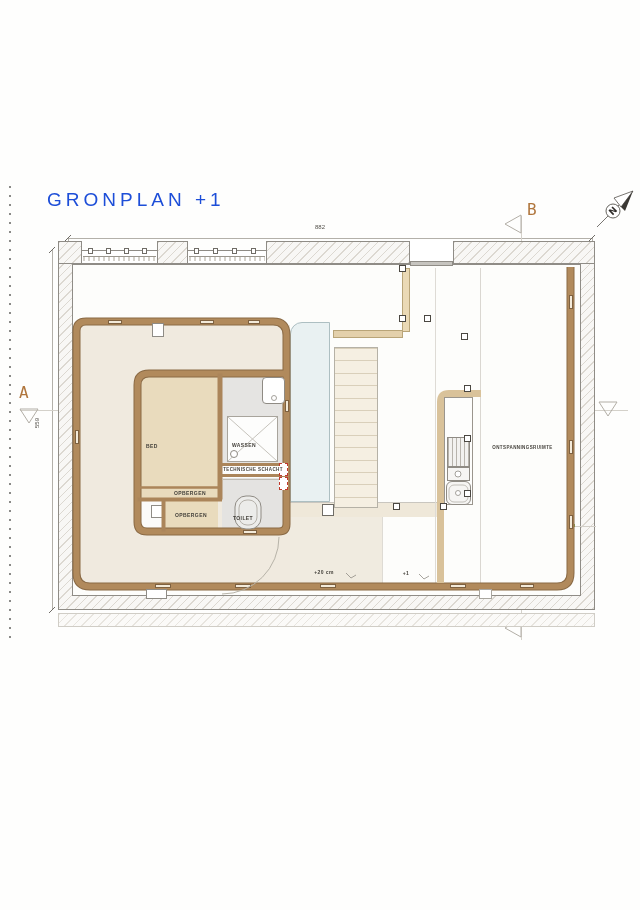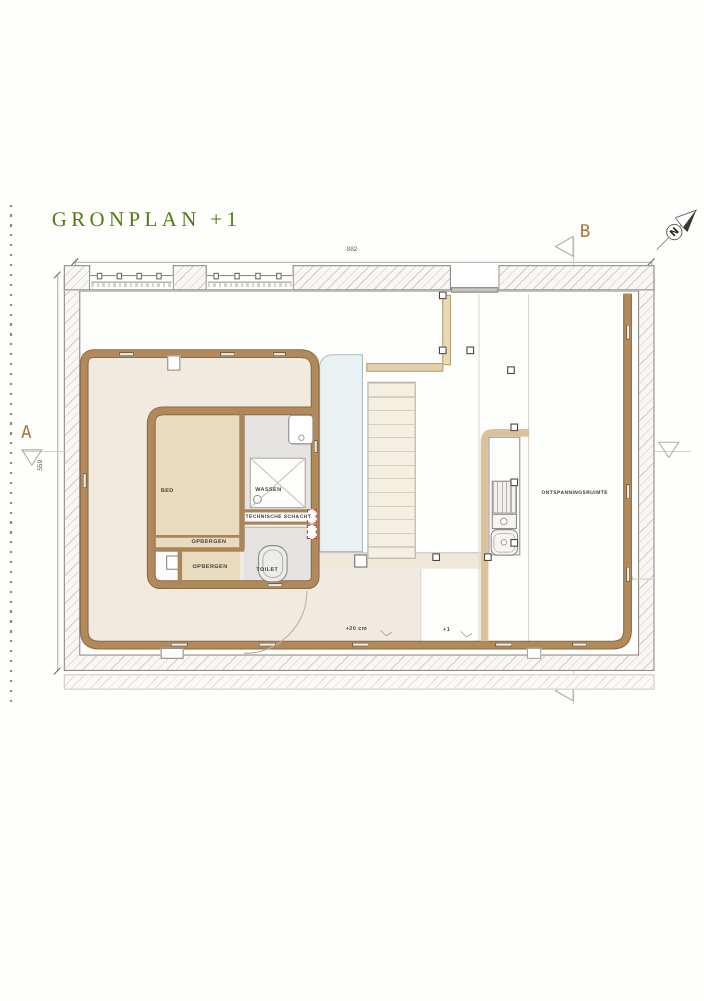--- a/index.html
+++ b/index.html
@@ -7,21 +7,21 @@
         font-family:"Liberation Sans",sans-serif;color:#45423c;}
   .abs{position:absolute;}
   
   .hatch{background-color:#f8f7f5;
          background-image:repeating-linear-gradient(135deg,#dcd8d1 0,#dcd8d1 1px,transparent 1px,transparent 6px);
          border:1px solid #8f8c86;box-sizing:border-box;}
   .hatch-light{background-color:#fbfaf8;
          background-image:repeating-linear-gradient(135deg,#e8e5df 0,#e8e5df 1px,transparent 1px,transparent 6px);
          border:1px solid #d0cdc6;box-sizing:border-box;}
   .inner{background:#fdfdfb;border:1px solid #8f8c86;box-sizing:border-box;}
-  .titletxt{font-family:Liberation Serif, serif;font-size:19px;letter-spacing:4px;color:#4d7c0f;}
+  .titletxt{font-family:Liberation Sans, sans-serif;font-size:19px;letter-spacing:4px;color:#1d4ed8;}
   .seclet{font-family:"DejaVu Sans Mono",monospace;font-size:16px;color:#b0763d;}
   .dimtxt{font-size:6px;color:#55524c;text-align:center;}
   .lbl{font-size:5px;font-weight:700;color:#45423c;letter-spacing:.4px;text-align:center;white-space:nowrap;}
   .lbl-sm{font-size:4.5px;}
   .mull{position:absolute;top:-3px;width:5px;height:6px;background:#fff;border:1px solid #6f6c66;box-sizing:border-box;}
   .window{background:#fff;border-top:1px solid #8f8c86;border-bottom:1px solid #8f8c86;box-sizing:border-box;}
   .glassline{position:absolute;left:1px;right:1px;top:5px;height:1px;background:#9a968e;}
   .glassdots{position:absolute;left:1px;right:1px;bottom:2px;height:4px;
          background-image:repeating-linear-gradient(90deg,#d6d3cc 0,#d6d3cc 2px,transparent 2px,transparent 5px);}
   .sq{width:7px;height:7px;background:#fff;border:1px solid #4a4741;box-sizing:border-box;}

